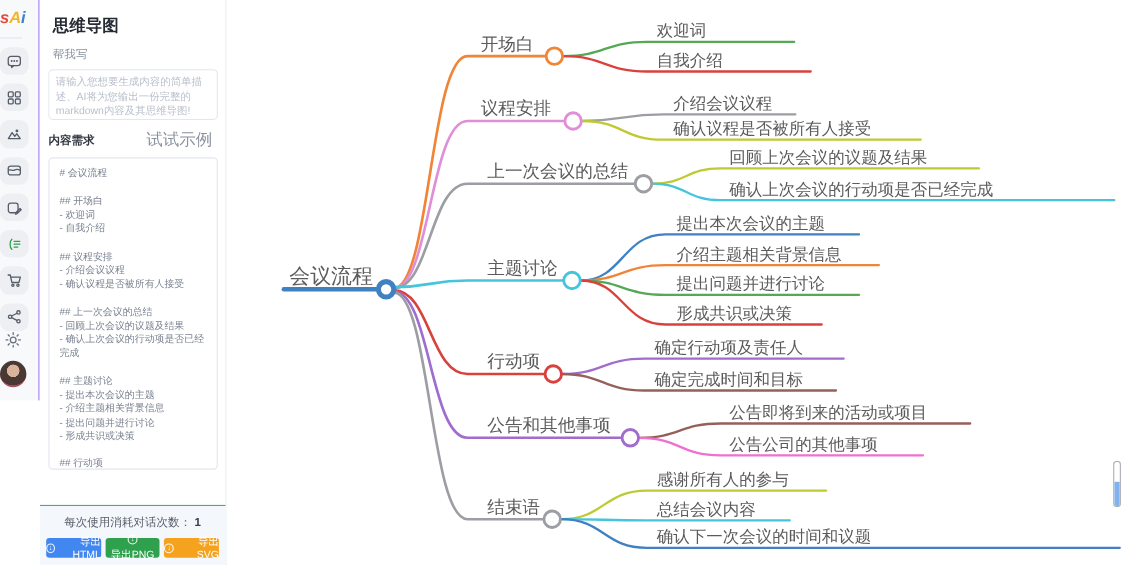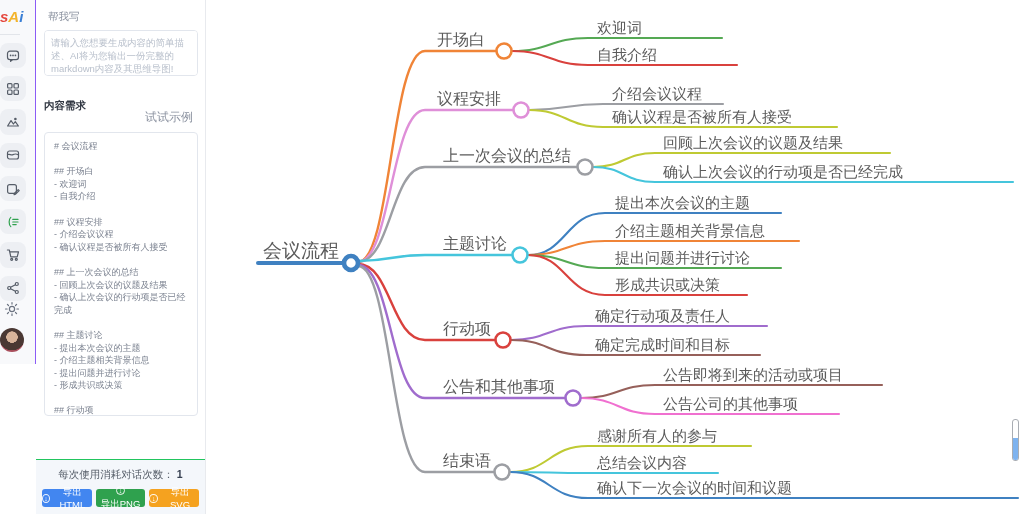--- a/index.html
+++ b/index.html
@@ -31,31 +31,31 @@
   .panel-title { margin:14px 12px 0 12px; font-size:15px; font-weight:bold; color:#252b33; }
   .helper { margin:10px 12px 0 12px; font-size:10.5px; color:#8a919f; }
   .prompt { display:block; margin:6px 8px 0 8px; width:154px; height:46px; resize:none;
             border:1px solid #e2e6ed; border-radius:4px; padding:5px 6px; font-size:9.5px; line-height:13px;
             color:#4b5563; font-family:inherit; background:#fff; outline:none; }
   .prompt::placeholder { color:#b9c0cc; }
   .gen-btn { display:block; margin:8px 8px 0 8px; width:154px; height:20px; background:#2fa14e; color:#fff;
              border:none; border-radius:4px; font-size:10.5px; cursor:pointer; font-family:inherit; }
   .need-row { margin:9px 12px 0 8px; display:flex; justify-content:space-between; align-items:center;gap:40px; }
   .need-label { font-size:10.5px; font-weight:bold; color:#323843; }
-  .example-link { font-size:12px; color:#8a919f; text-decoration:none; cursor:pointer;margin-top:24px; }
+  .example-link { font-size:15px; color:#8a919f; text-decoration:none; cursor:pointer; }
   .md-box { margin:6px 20px 0 8px; width:154px; height:284px; border:1px solid #e2e6ed; border-radius:4px;
             padding:7px 9px; font-size:9px; line-height:12.6px; color:#7b8290; white-space:pre-line;
             overflow:hidden; background:#fff; }
   .panel-footer { position:absolute; bottom:0; left:0; width:100%; border-top:1px solid #22c55e;
                   background:#f4f7fb; padding:8px 5px 7px 5px; }
   .usage { text-align:center; font-size:10.5px; color:#555d68; margin-bottom:7px; }
   .usage b { color:#374151; font-weight:bold; margin-left:3px; }
   .export-row { display:flex; gap:4px; padding:0 1px; }
   .export-btn { flex:1; height:18px; border:none; border-radius:3px; color:#fff; font-size:9.5px;
-                display:flex; align-items:center; justify-content:center; gap:3px; cursor:pointer; font-family:inherit; }
+                display:flex; align-items:center; justify-content:center; gap:3px; cursor:pointer; font-family:inherit;text-align:right; }
   .dl-ic { width:9px; height:9px; border:1px solid rgba(255,255,255,.9); border-radius:50%;
            display:inline-flex; align-items:center; justify-content:center; font-size:7px; line-height:1; }
   .dl-ic::before { content:"↓"; }
 
   
   .canvas { position:absolute; left:206px; top:0; width:818px; height:514px; background:#fff; }
   .mm text { fill:#5b5b5b; font-family:"Liberation Sans","DejaVu Sans",sans-serif; }
   .rt { font-size:19px; text-anchor:middle; }
   .bt { font-size:16px; }
   .ct { font-size:15px; }
@@ -138,20 +138,21 @@
         <svg width="16" height="16" viewBox="0 0 16 16">
             <circle cx="8" cy="8" r="2.6"></circle>
             <path d="M8 1.5v1.6M8 12.9v1.6M1.5 8h1.6M12.9 8h1.6M3.4 3.4l1.1 1.1M11.5 11.5l1.1 1.1M12.6 3.4l-1.1 1.1M4.5 11.5l-1.1 1.1"></path>
           </svg>
       </button>
       <div class="avatar"></div>
     </div>
   </aside>
 
   <aside class="panel">
+    <h1 class="panel-title">思维导图</h1>
     <div class="helper">帮我写</div>
     <textarea class="prompt" placeholder="请输入您想要生成内容的简单描述、AI将为您输出一份完整的markdown内容及其思维导图!" style=""></textarea>
     <div class="need-row">
       <span class="need-label">内容需求</span>
       <a class="example-link">试试示例</a>
     </div>
     <div class="md-box"># 会议流程
 
 ## 开场白
 - 欢迎词

